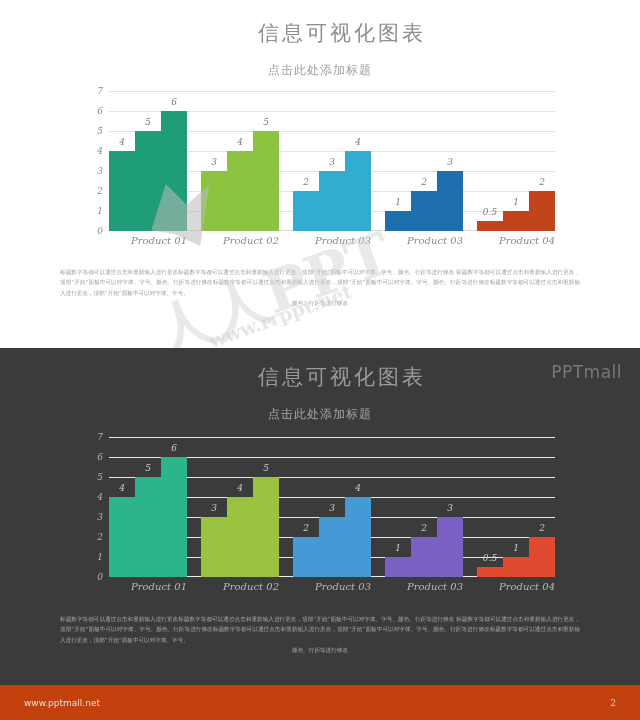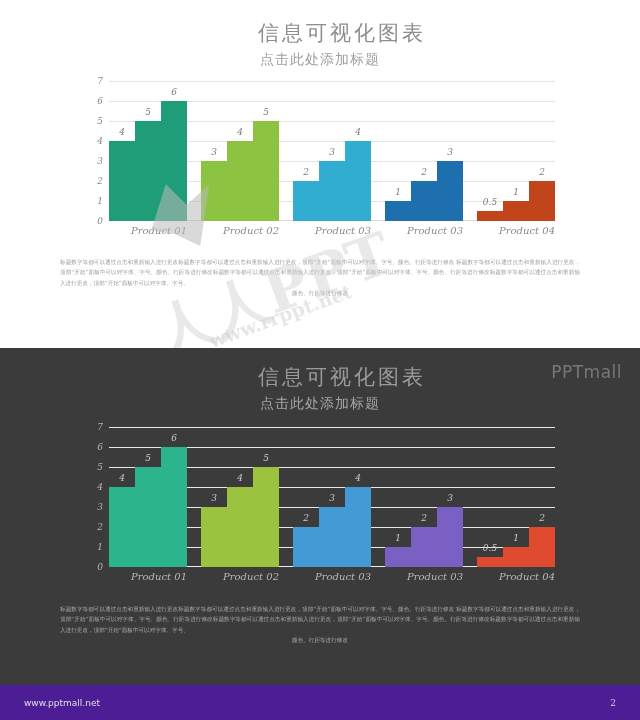--- a/index.html
+++ b/index.html
@@ -11,36 +11,36 @@
     overflow: hidden;
     background: #ffffff;
   }
   .page { position: relative; width: 640px; height: 720px; }
 
   
   .panel { position: relative; width: 640px; overflow: hidden; }
   .panel-light { height: 348px; background: #ffffff; }
   .panel-dark  { height: 337px; background: #3b3b3b; }
   .panel-footer {
-    height: 35px; background: #4c1d95;
+    height: 35px; background: #c2410c;
     display: flex; align-items: center; justify-content: space-between;
     padding: 0 24px;
   }
 
   
   .hdr { text-align: center; padding-top: 22px; }
   .panel-dark .hdr { padding-top: 18px; }
   .hdr-title {
     font-family: "DejaVu Serif", "Liberation Serif", serif;
     font-size: 21px; letter-spacing: 3px;
     color: #8e8e8e; font-weight: normal; line-height: 1.1; margin-left: 44px;
   }
   .panel-dark .hdr-title { color: #9a9a9a; }
   .hdr-sub {
-    margin-top: 6px; font-size: 14px; color: #9e9e9e; letter-spacing: 1px;
+    margin-top: 17px; font-size: 12px; color: #9e9e9e; letter-spacing: 1px;
   }
   .panel-dark .hdr-sub { color: #a6a6a6; }
 
   
   .logo {
     position: absolute; top: 14px; right: 18px;
     font-size: 17px; color: #777777; letter-spacing: .5px;
     font-family: "DejaVu Sans", "Liberation Sans", sans-serif;
   }
 

